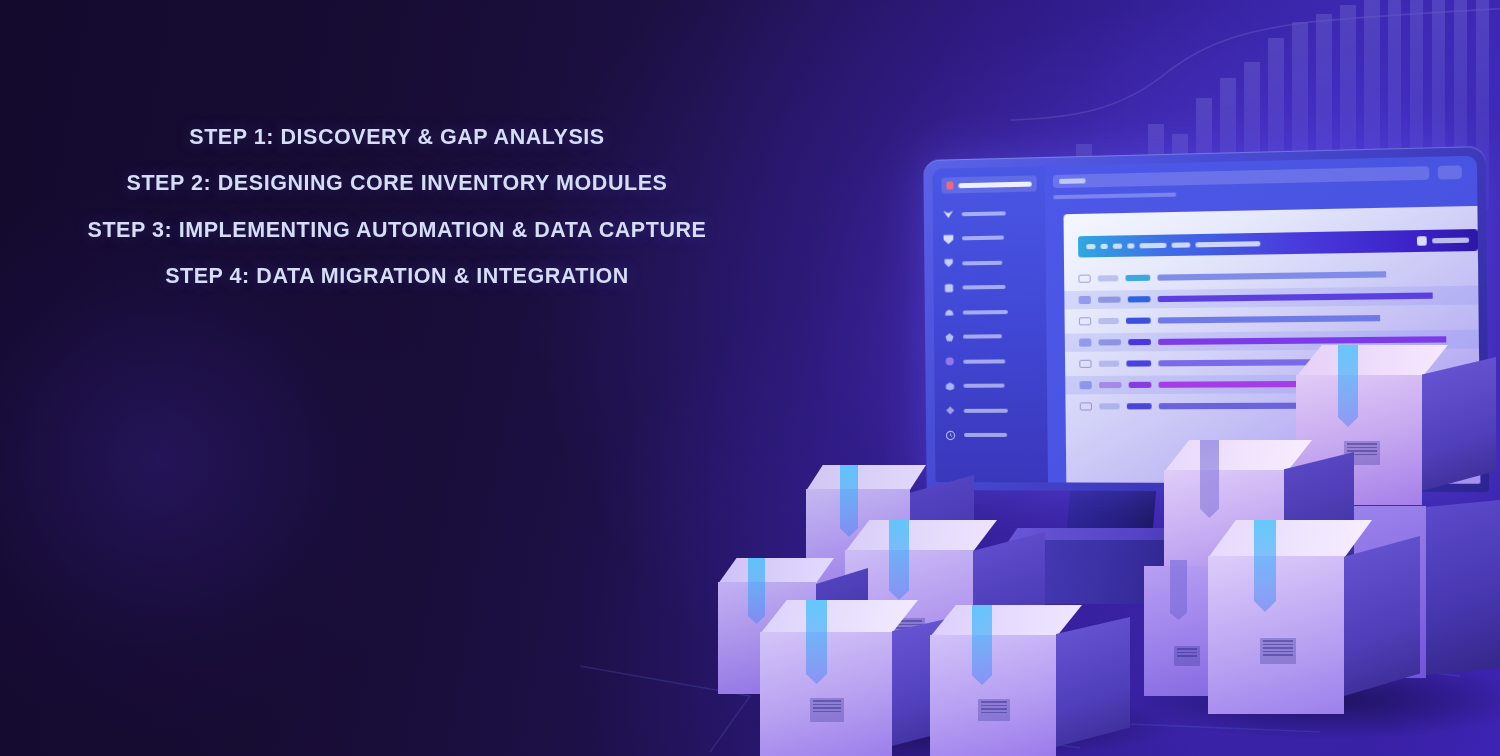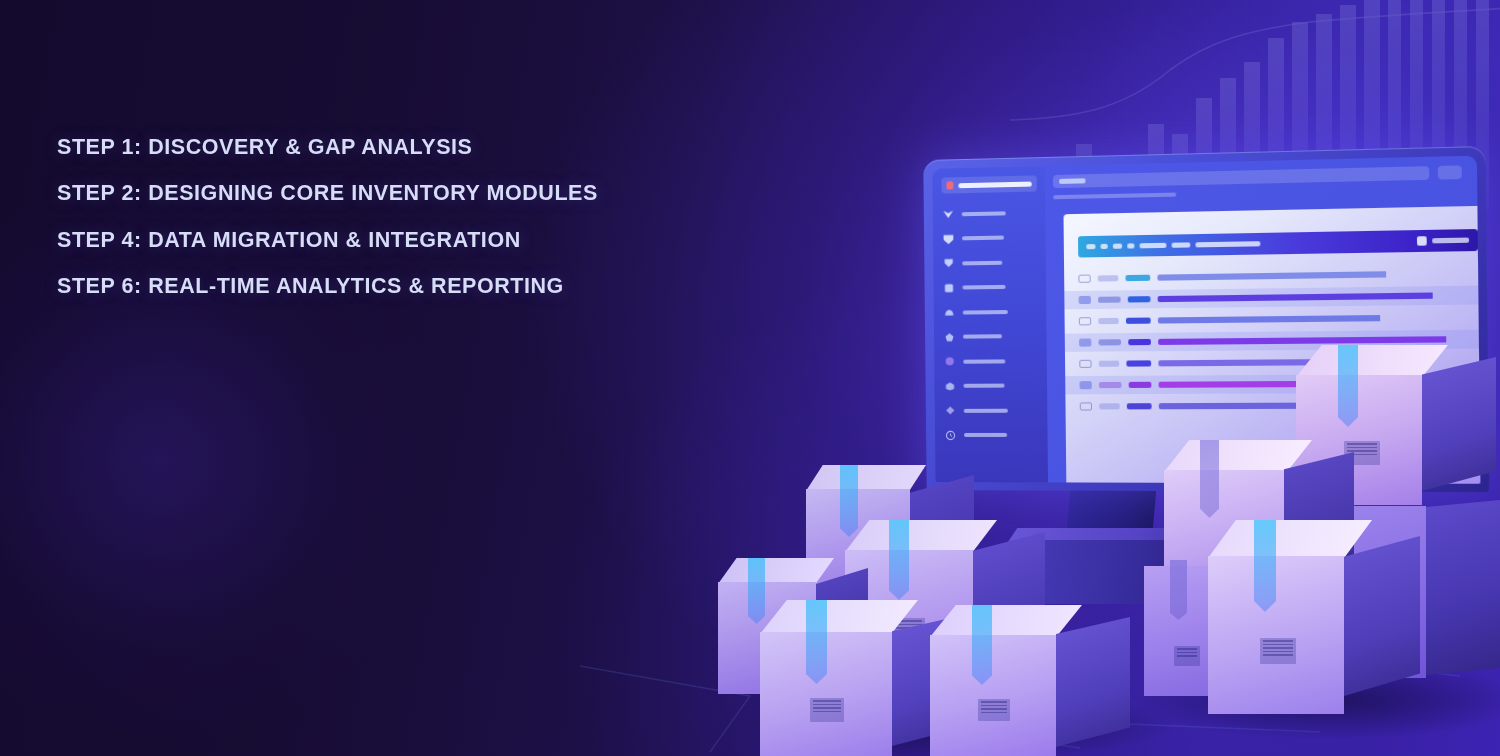--- a/index.html
+++ b/index.html
@@ -68,23 +68,24 @@
     line-height: 1.87;
     text-transform: uppercase;
     background: linear-gradient(92deg, #8b2ff0 0%, #8f33f2 52%, #a93ef5 72%, #d95cf0 92%, #e86ae8 100%);
     -webkit-background-clip: text;
     background-clip: text;
     color: transparent;
     -webkit-text-fill-color: transparent;
     text-shadow: none;
   }
   .steps {
-    margin: 40px 0 0 0;
+    margin: 30px 0 0 0;
     padding: 0;
     list-style: none;
+    text-align: center;
   }
   .step {
     font-size: 21.5px;
     font-weight: 700;
     letter-spacing: 0.55px;
     line-height: 1.64;
     color: #d7dcf7;
     text-transform: uppercase;
     white-space: normal;
     margin: 0 0 11px 0;
@@ -279,22 +280,22 @@
       <path d="M640,120 L900,150"></path>
       <path d="M300,190 L520,222"></path>
       <path d="M790,96 L940,112"></path>
     </g>
   </svg>
 
   <div class="text-col">
     <ul class="steps">
       <li class="step">STEP 1: DISCOVERY &amp; GAP ANALYSIS</li>
       <li class="step">STEP 2: DESIGNING CORE INVENTORY MODULES</li>
+      <li class="step">STEP 3: IMPLEMENTING AUTOMATION &amp; DATA CAPTURE</li>
       <li class="step">STEP 4: DATA MIGRATION &amp; INTEGRATION</li>
-      <li class="step">STEP 6: REAL-TIME ANALYTICS &amp; REPORTING</li>
     </ul>
   </div>
 
   <div class="stand-neck"></div>
   <div class="stand-base-top"></div>
   <div class="stand-base"></div>
 
   <div class="monitor">
     <div class="monitor-frame">
       <div class="screen">

